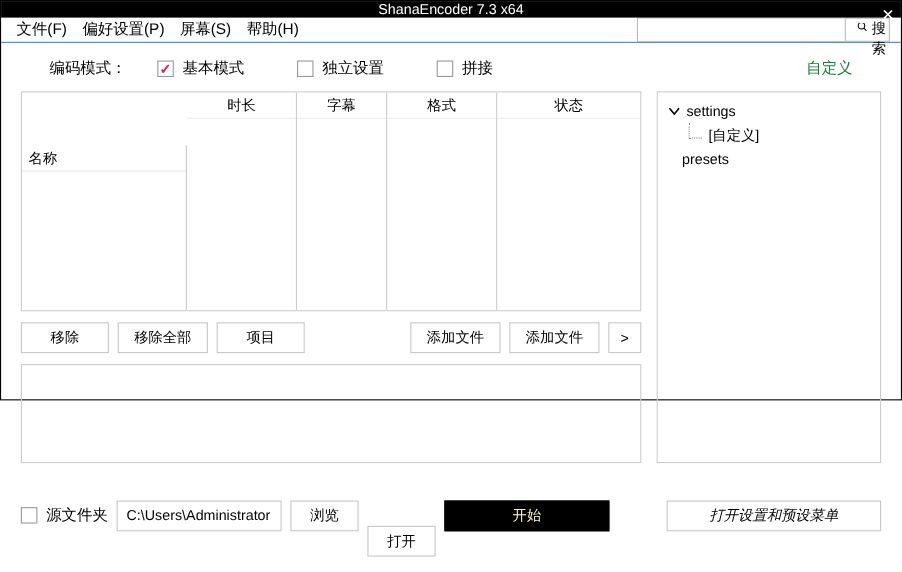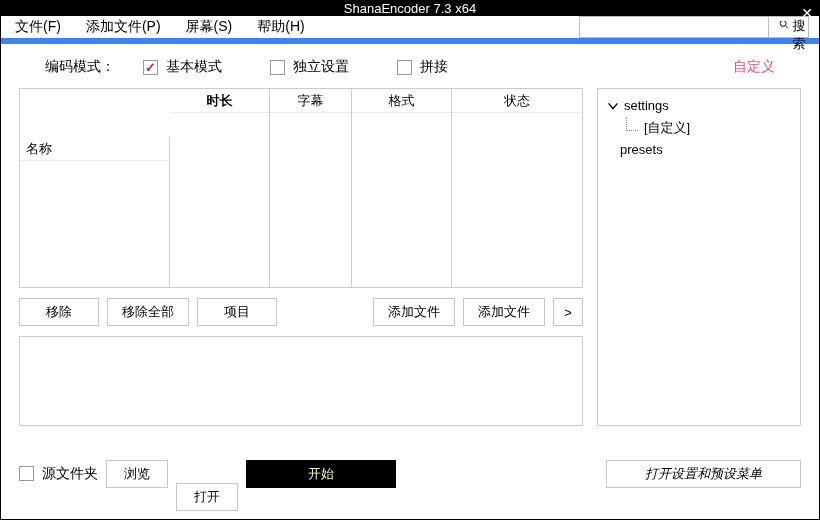--- a/index.html
+++ b/index.html
@@ -6,21 +6,21 @@
   body {
     font-family: "Microsoft YaHei", Arial, sans-serif;
     font-size: 13px;
     background: #fff;
     width: 820px;
     height: 520px;
     overflow: hidden;
   }
   .window {
     width: 820px;
-    height: 520px;
+    height: 364px;
     border: 1px solid #000;
     display: flex;
     flex-direction: column;
     background: #fff;
   }
   .titlebar {
     background: #000;
     color: #fff;
     height: 24px;
     display: flex;
@@ -39,22 +39,22 @@
     gap: 12px;
     color: #fff;
     font-size: 14px;
   }
   .titlebar .controls span { cursor: default; }
   .menubar {
     height: 30px;
     display: flex;
     align-items: center;
     padding: 0 10px 0 14px;
-    border-bottom: 6px solid #3b82f6;
-    gap: 25px;
+    border-bottom: 1px solid #3b82f6;
+    gap: 14px;
   }
   .menubar .menu-item {
     font-size: 14px;
     cursor: default;
   }
   .menubar .spacer { flex: 1; }
   .searchbox {
     display: flex;
     align-items: center;
     border: 1px solid #bbb;
@@ -108,21 +108,21 @@
     align-items: center;
     justify-content: center;
   }
   .chkbox.checked::after {
     content: "✓";
     color: #d81b60;
     font-size: 13px;
     line-height: 1;
     font-weight: bold;
   }
-  .link-blue { color: #ec4899; font-size: 14px; cursor: default; }
+  .link-blue { color: #15803d; font-size: 14px; cursor: default; }
   .flex-fill { flex: 1; }
 
   .main-area {
     display: flex;
     gap: 14px;
     flex: 1;
     min-height: 0;
   }
   .left-col {
     flex: 1;
@@ -237,21 +237,21 @@
   <div class="titlebar">
     <span>ShanaEncoder 7.3 x64</span>
     <div class="controls">
       <span>_</span>
       <span>✕</span>
     </div>
   </div>
 
   <div class="menubar">
     <span class="menu-item">文件(F)</span>
-    <span class="menu-item">添加文件(P)</span>
+    <span class="menu-item">偏好设置(P)</span>
     <span class="menu-item">屏幕(S)</span>
     <span class="menu-item">帮助(H)</span>
     <div class="spacer"></div>
     <div class="searchbox">
       <input type="text" placeholder="" style="">
       <div class="searchbtn">
         <svg class="ico" viewBox="0 0 16 16">
             <circle cx="7" cy="7" r="5"></circle>
             <line x1="11" y1="11" x2="15" y2="15"></line>
           </svg>
@@ -281,21 +281,21 @@
     </div>
 
     <div class="main-area">
 
       <div class="left-col">
 
         <div class="grid">
           <div class="grid-col" style="width:150px;margin-top:48px;">
             <div class="grid-head">名称</div>
           </div>
-          <div class="grid-col" style="width:100px;font-weight:bold;">
+          <div class="grid-col" style="width:100px;">
             <div class="grid-head" style="justify-content:center;">时长</div>
           </div>
           <div class="grid-col" style="width:82px;">
             <div class="grid-head" style="justify-content:center;">字幕</div>
           </div>
           <div class="grid-col" style="width:100px;">
             <div class="grid-head" style="justify-content:center;">格式</div>
           </div>
           <div class="grid-col" style="flex:1;">
             <div class="grid-head" style="justify-content:center;">状态</div>
@@ -332,20 +332,23 @@
           </div>
         </div>
       </div>
     </div>
 
     <div class="bottom-row">
       <span class="chk">
         <span class="chkbox"></span>
         <span>源文件夹</span>
       </span>
+      <div class="pathbox">
+        <span>C:\Users\Administrator</span>
+      </div>
       <div class="btn" style="min-width:62px;">浏览</div>
       <div class="btn" style="min-width:62px;margin-top:47px;">打开</div>
       <div class="btn black">开始</div>
       <div class="flex-fill"></div>
       <div class="btn wide">打开设置和预设菜单</div>
     </div>
 
   </div>
 </div>
 

